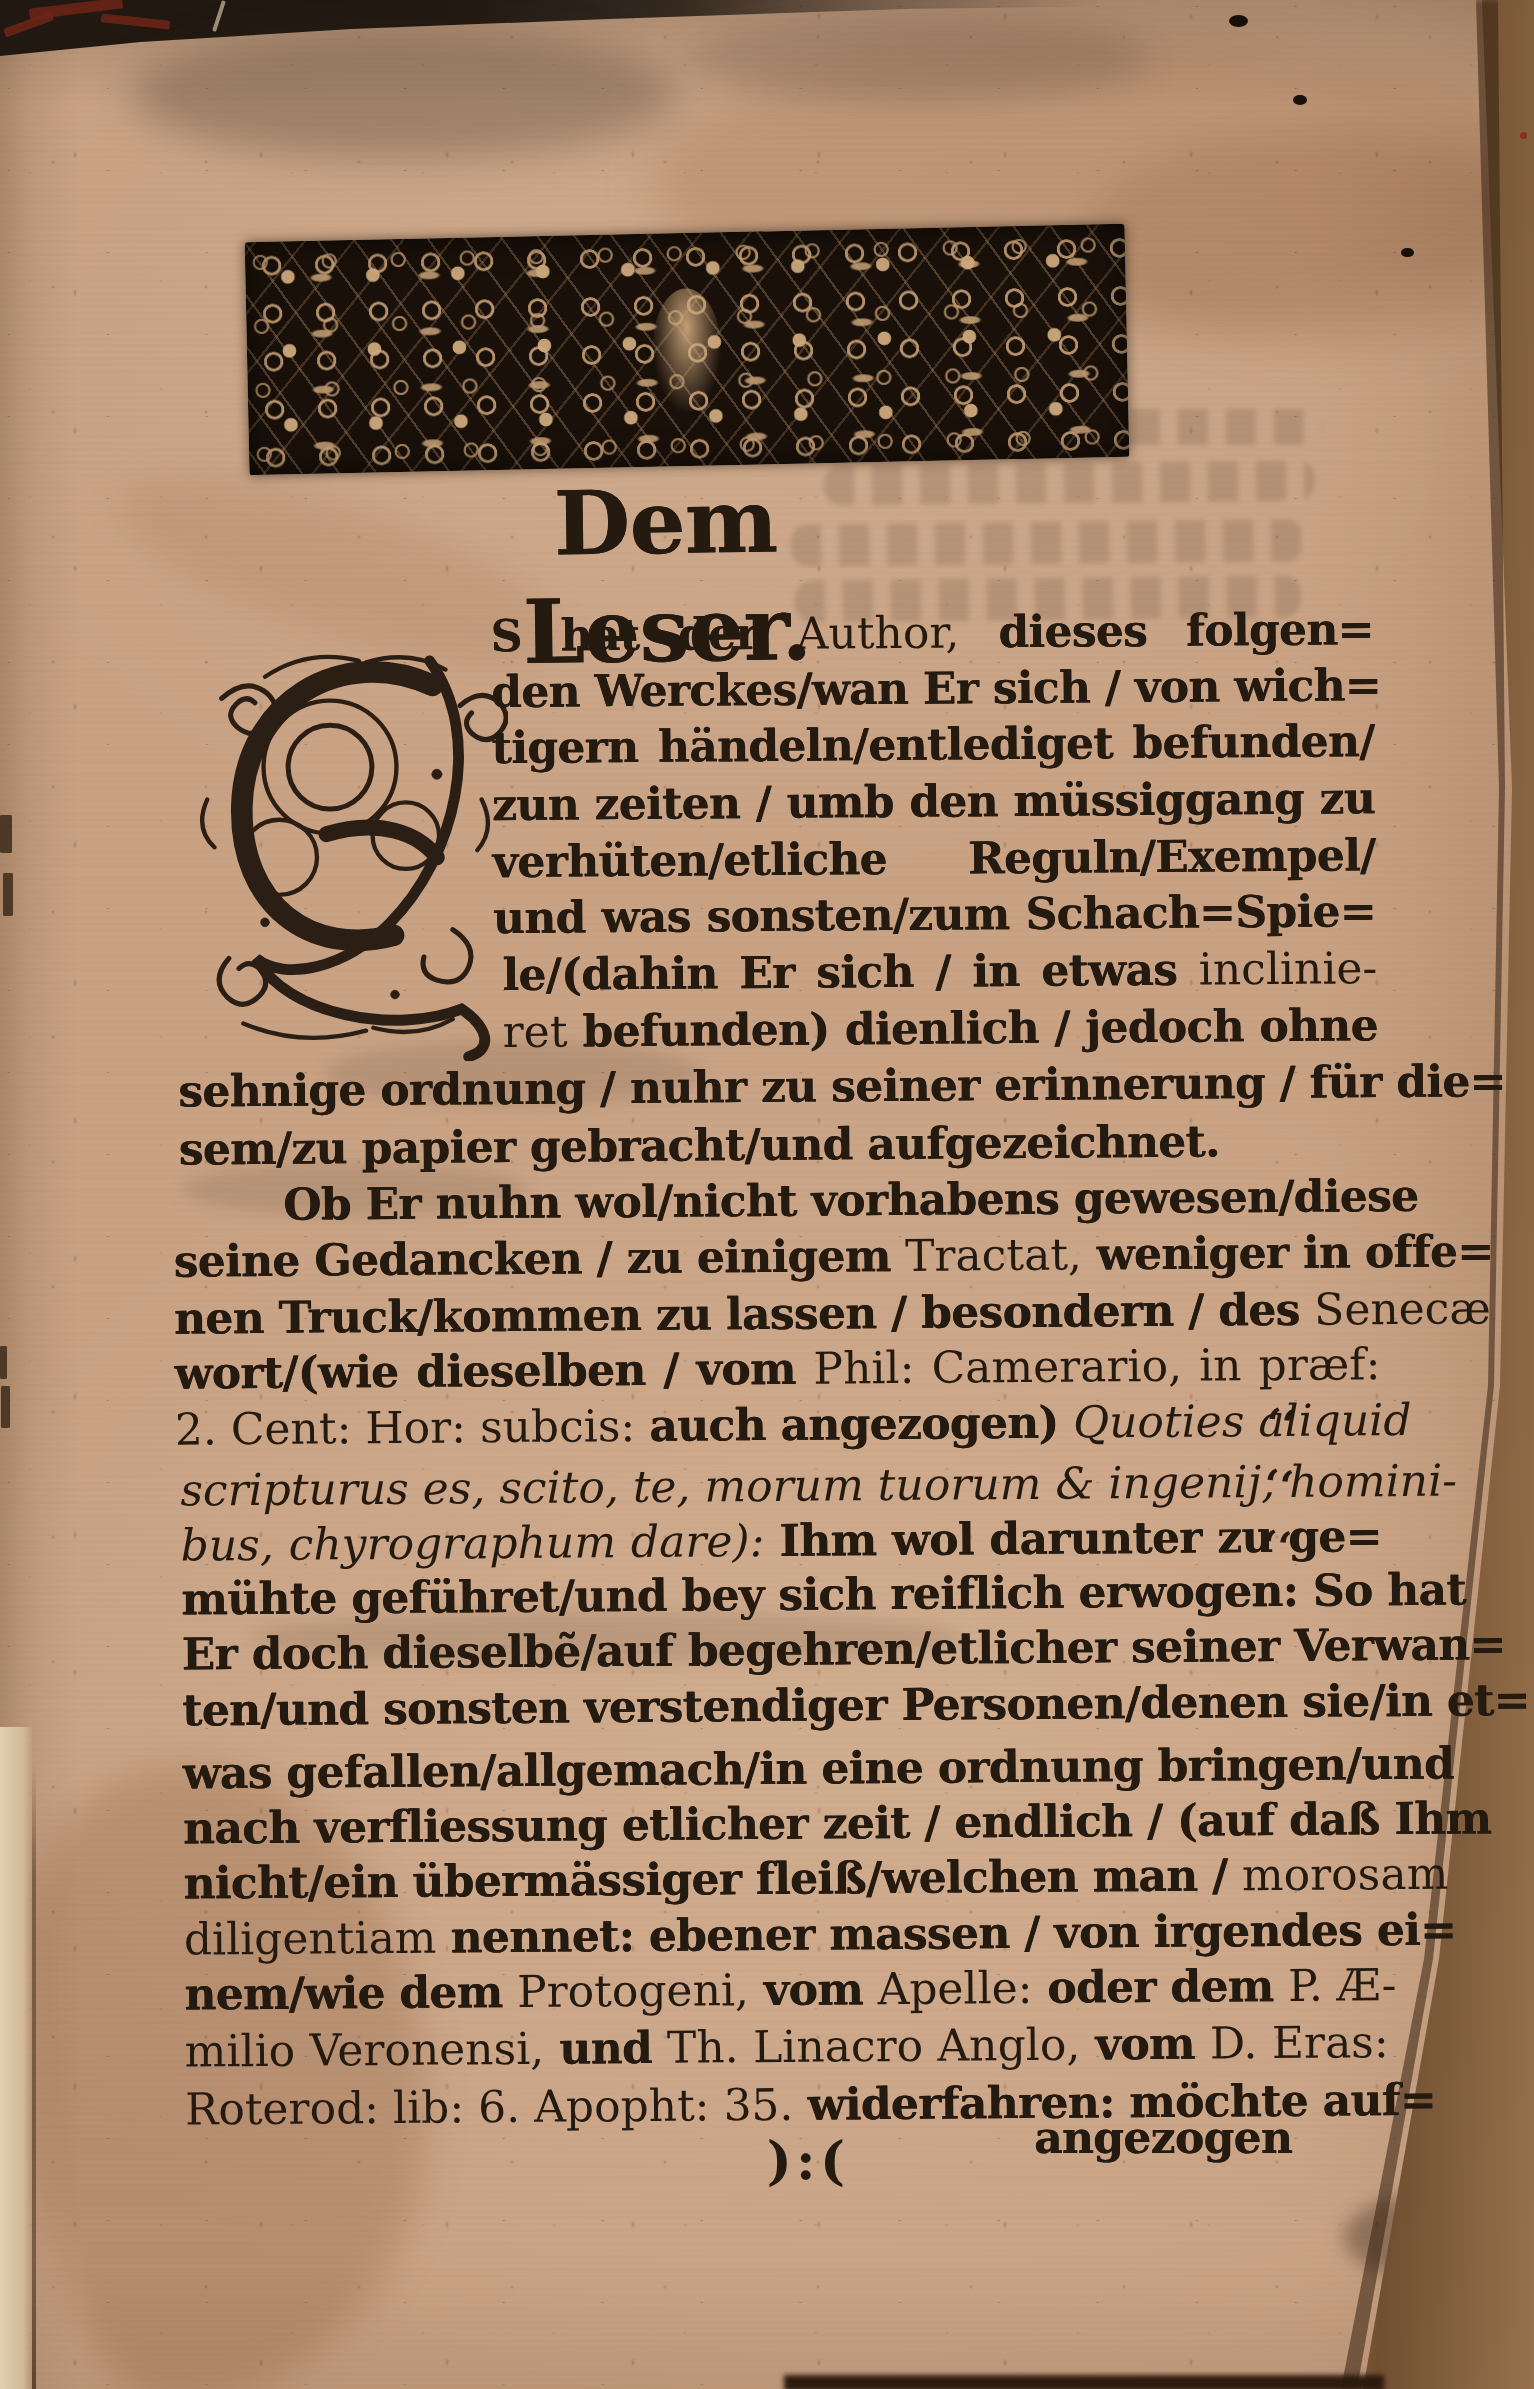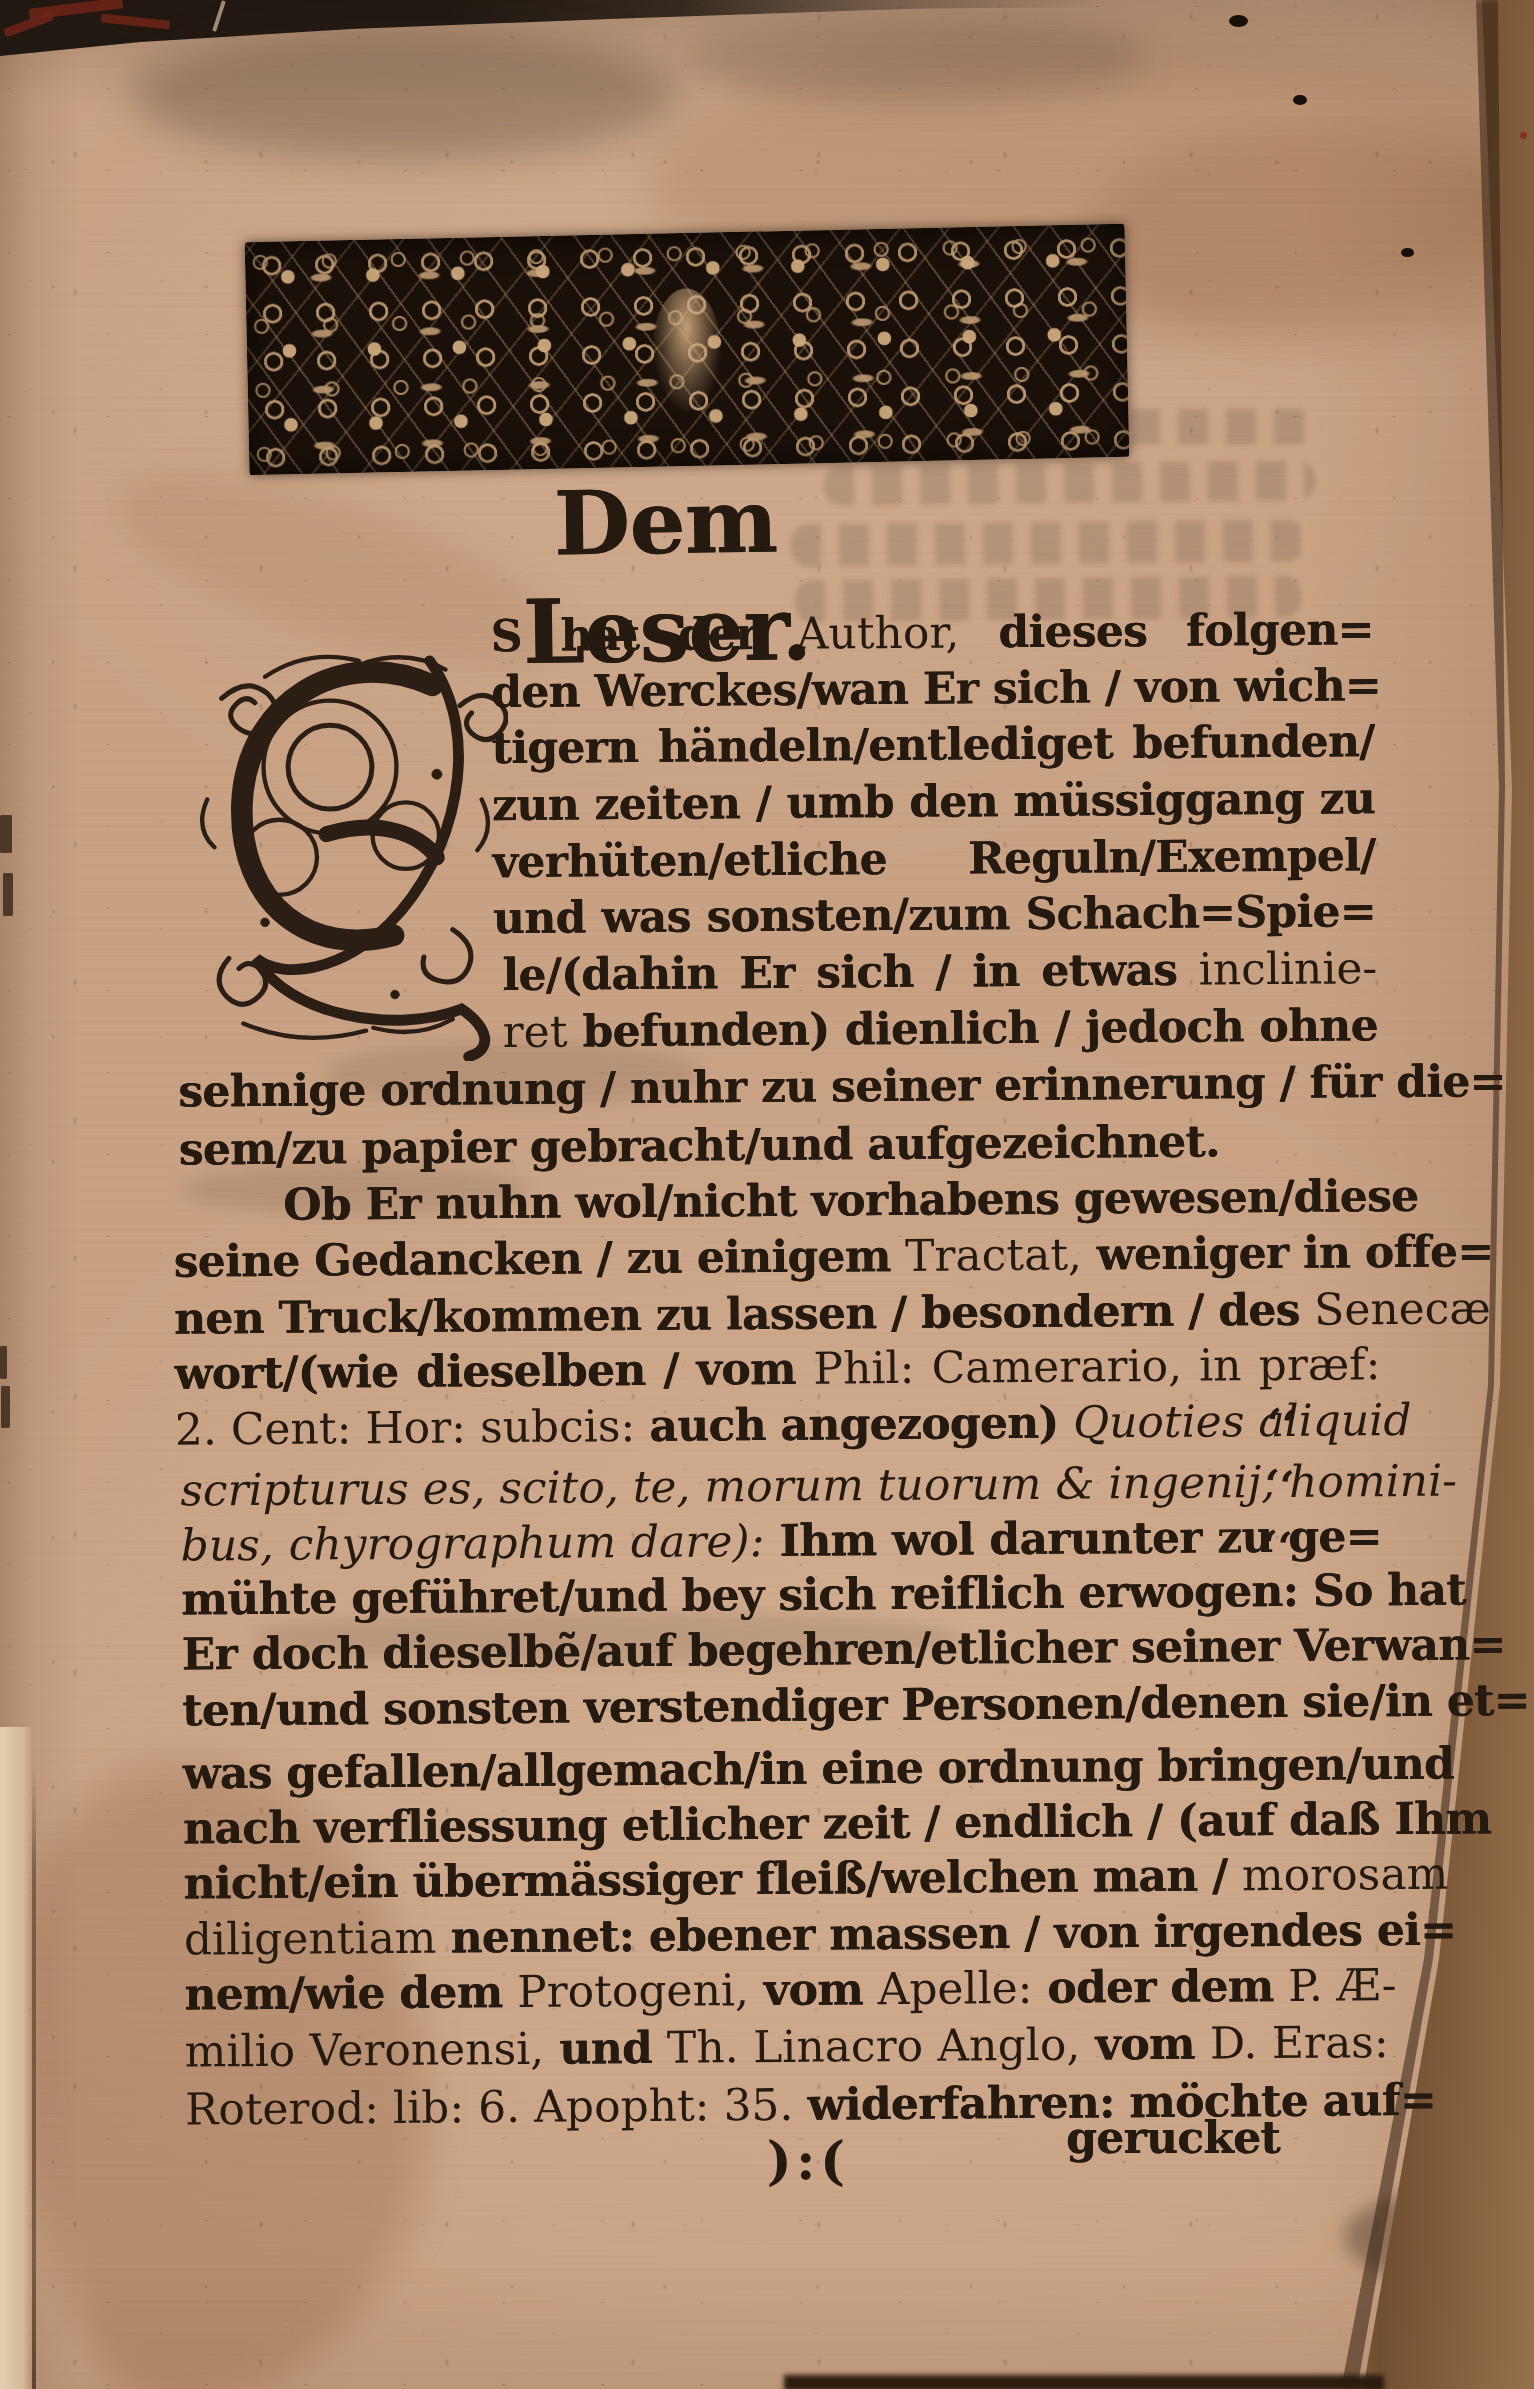--- a/index.html
+++ b/index.html
@@ -202,20 +202,20 @@
       <div class="text-line just" style="top: 1681px; left: 178px; width: 1201px;"><span class="fraktur">ten/und sonsten verstendiger Personen/denen sie/in et=</span></div>
       <div class="text-line just" style="top: 1744px; left: 178px; width: 1201px;"><span class="fraktur">was gefallen/allgemach/in eine ordnung bringen/und</span></div>
       <div class="text-line just" style="top: 1799px; left: 178px; width: 1201px;"><span class="fraktur">nach verfliessung etlicher zeit / endlich / (auf daß Ihm</span></div>
       <div class="text-line just" style="top: 1854px; left: 178px; width: 1201px;"><span class="fraktur">nicht/ein übermässiger fleiß/welchen man / </span><span class="antiqua">morosam</span></div>
       <div class="text-line just" style="top: 1910px; left: 178px; width: 1201px;"><span class="antiqua">diligentiam </span><span class="fraktur">nennet: ebener massen / von irgendes ei=</span></div>
       <div class="text-line just" style="top: 1965px; left: 178px; width: 1201px;"><span class="fraktur">nem/wie dem </span><span class="antiqua">Protogeni,</span><span class="fraktur"> vom </span><span class="antiqua">Apelle:</span><span class="fraktur"> oder dem </span><span class="antiqua">P. Æ-</span></div>
       <div class="text-line just" style="top: 2022px; left: 178px; width: 1204px;"><span class="antiqua">milio Veronensi,</span><span class="fraktur"> und </span><span class="antiqua">Th. Linacro Anglo,</span><span class="fraktur"> vom </span><span class="antiqua">D. Eras:</span></div>
       <div class="text-line just" style="top: 2080px; left: 178px; width: 1204px;"><span class="antiqua">Roterod: lib: 6. Apopht: 35. </span><span class="fraktur">widerfahren: möchte auf=</span></div>
     </div>
 
-  <div class="catchword fraktur">gerucket</div>
+  <div class="catchword fraktur">angezogen</div>
   <div class="signature">):(</div>
 
 <div class="margin-quote" style="left: 1266px; top: 1404px; position: absolute;">‘‘</div>
     <div class="margin-quote" style="left: 1264px; top: 1465px; position: absolute;">‘‘</div>
     <div class="margin-quote" style="left: 1262px; top: 1526px; position: absolute;">‘‘</div>
   </div>
 
 
 </body></html>

